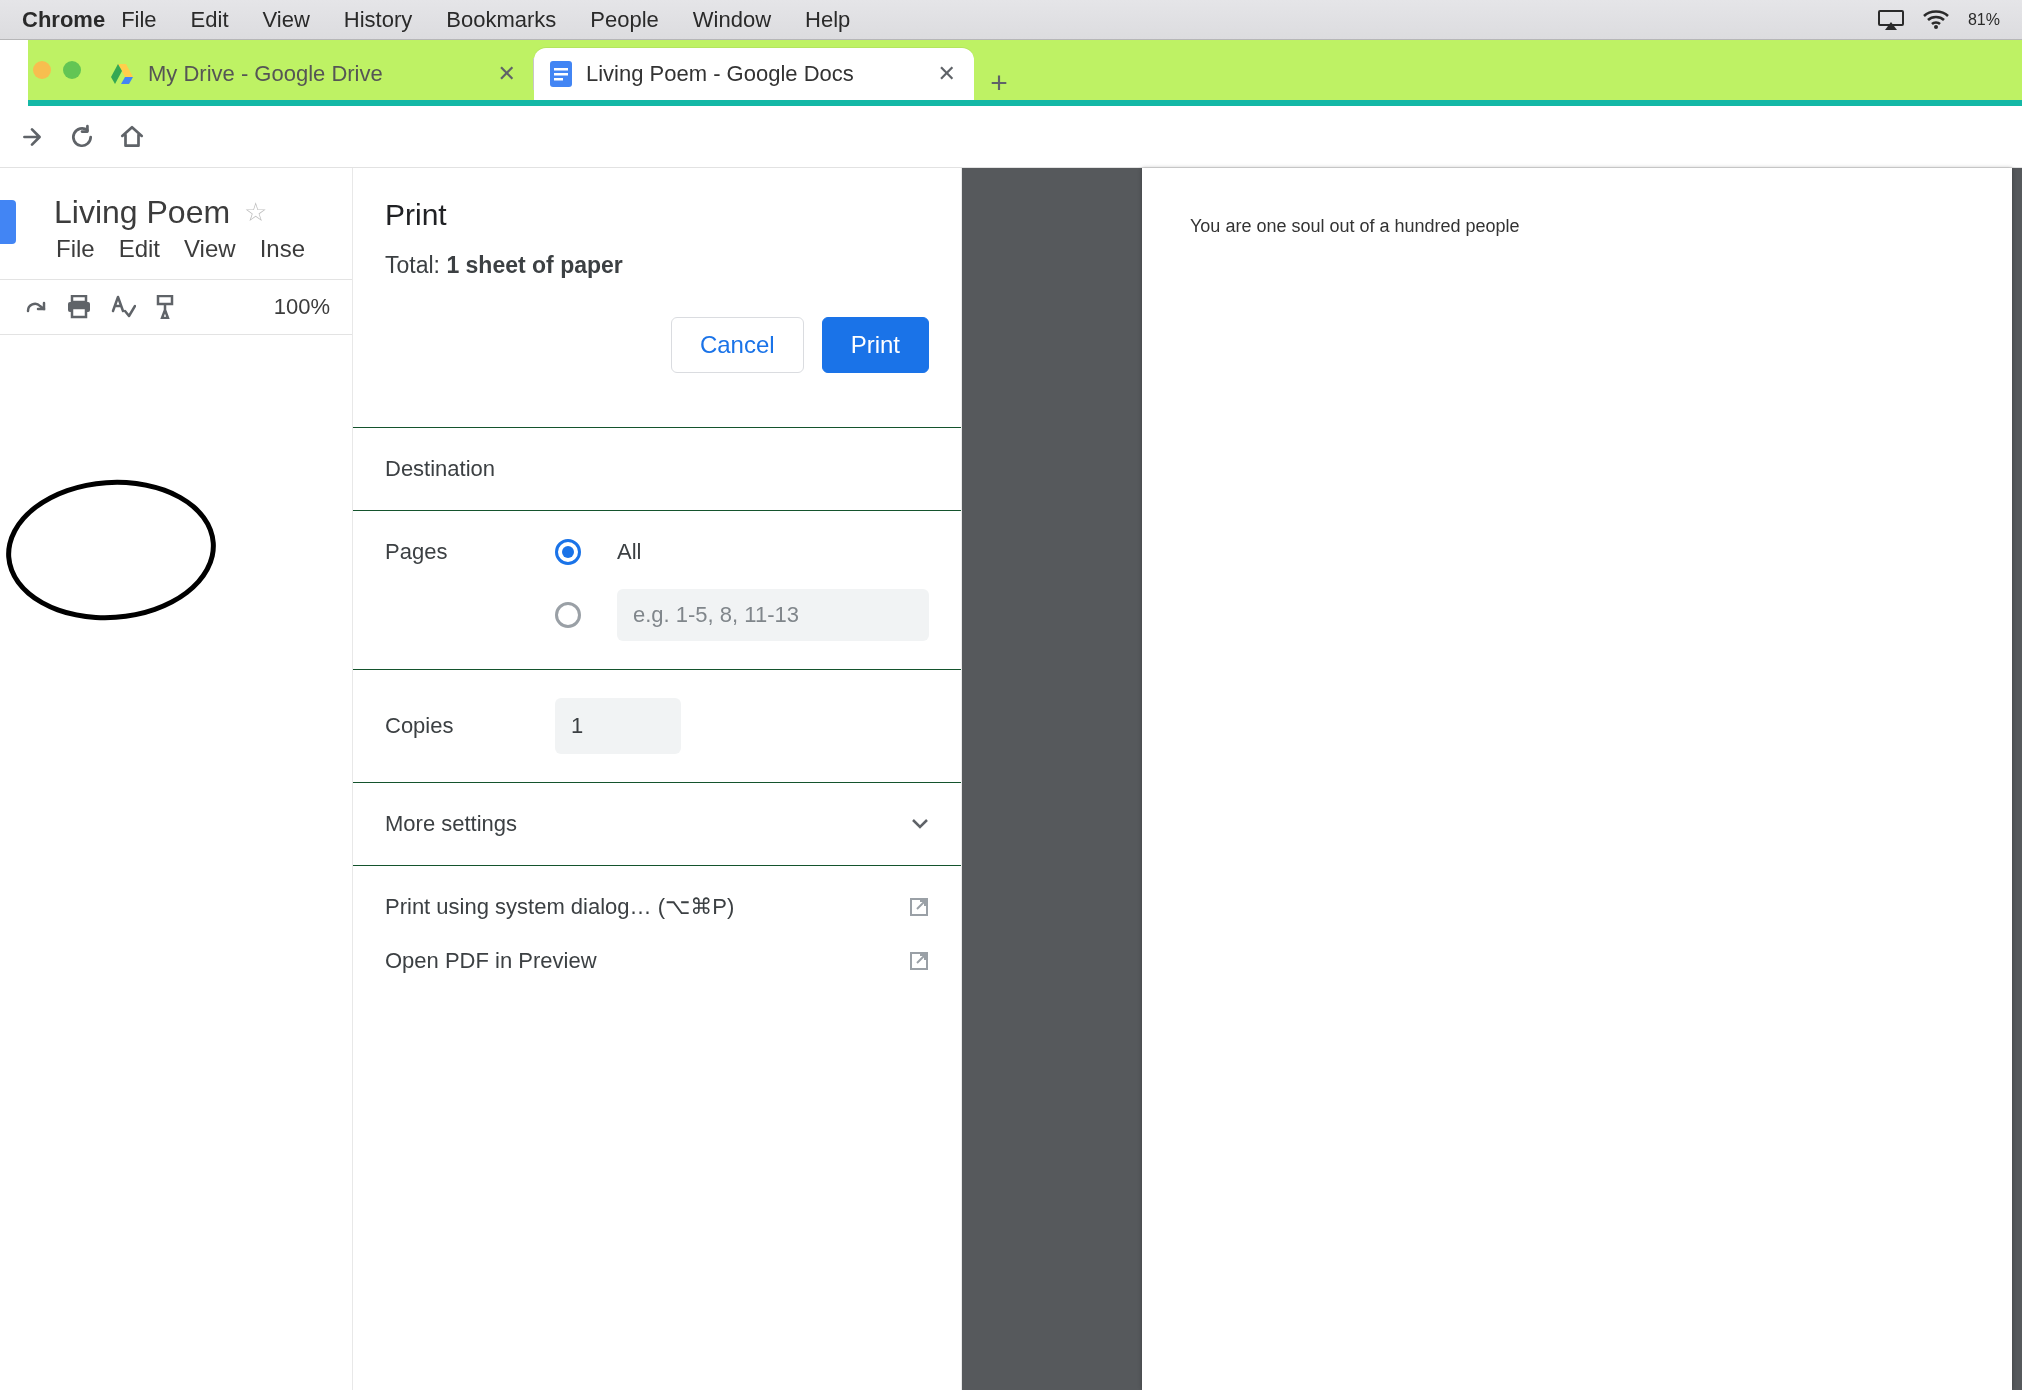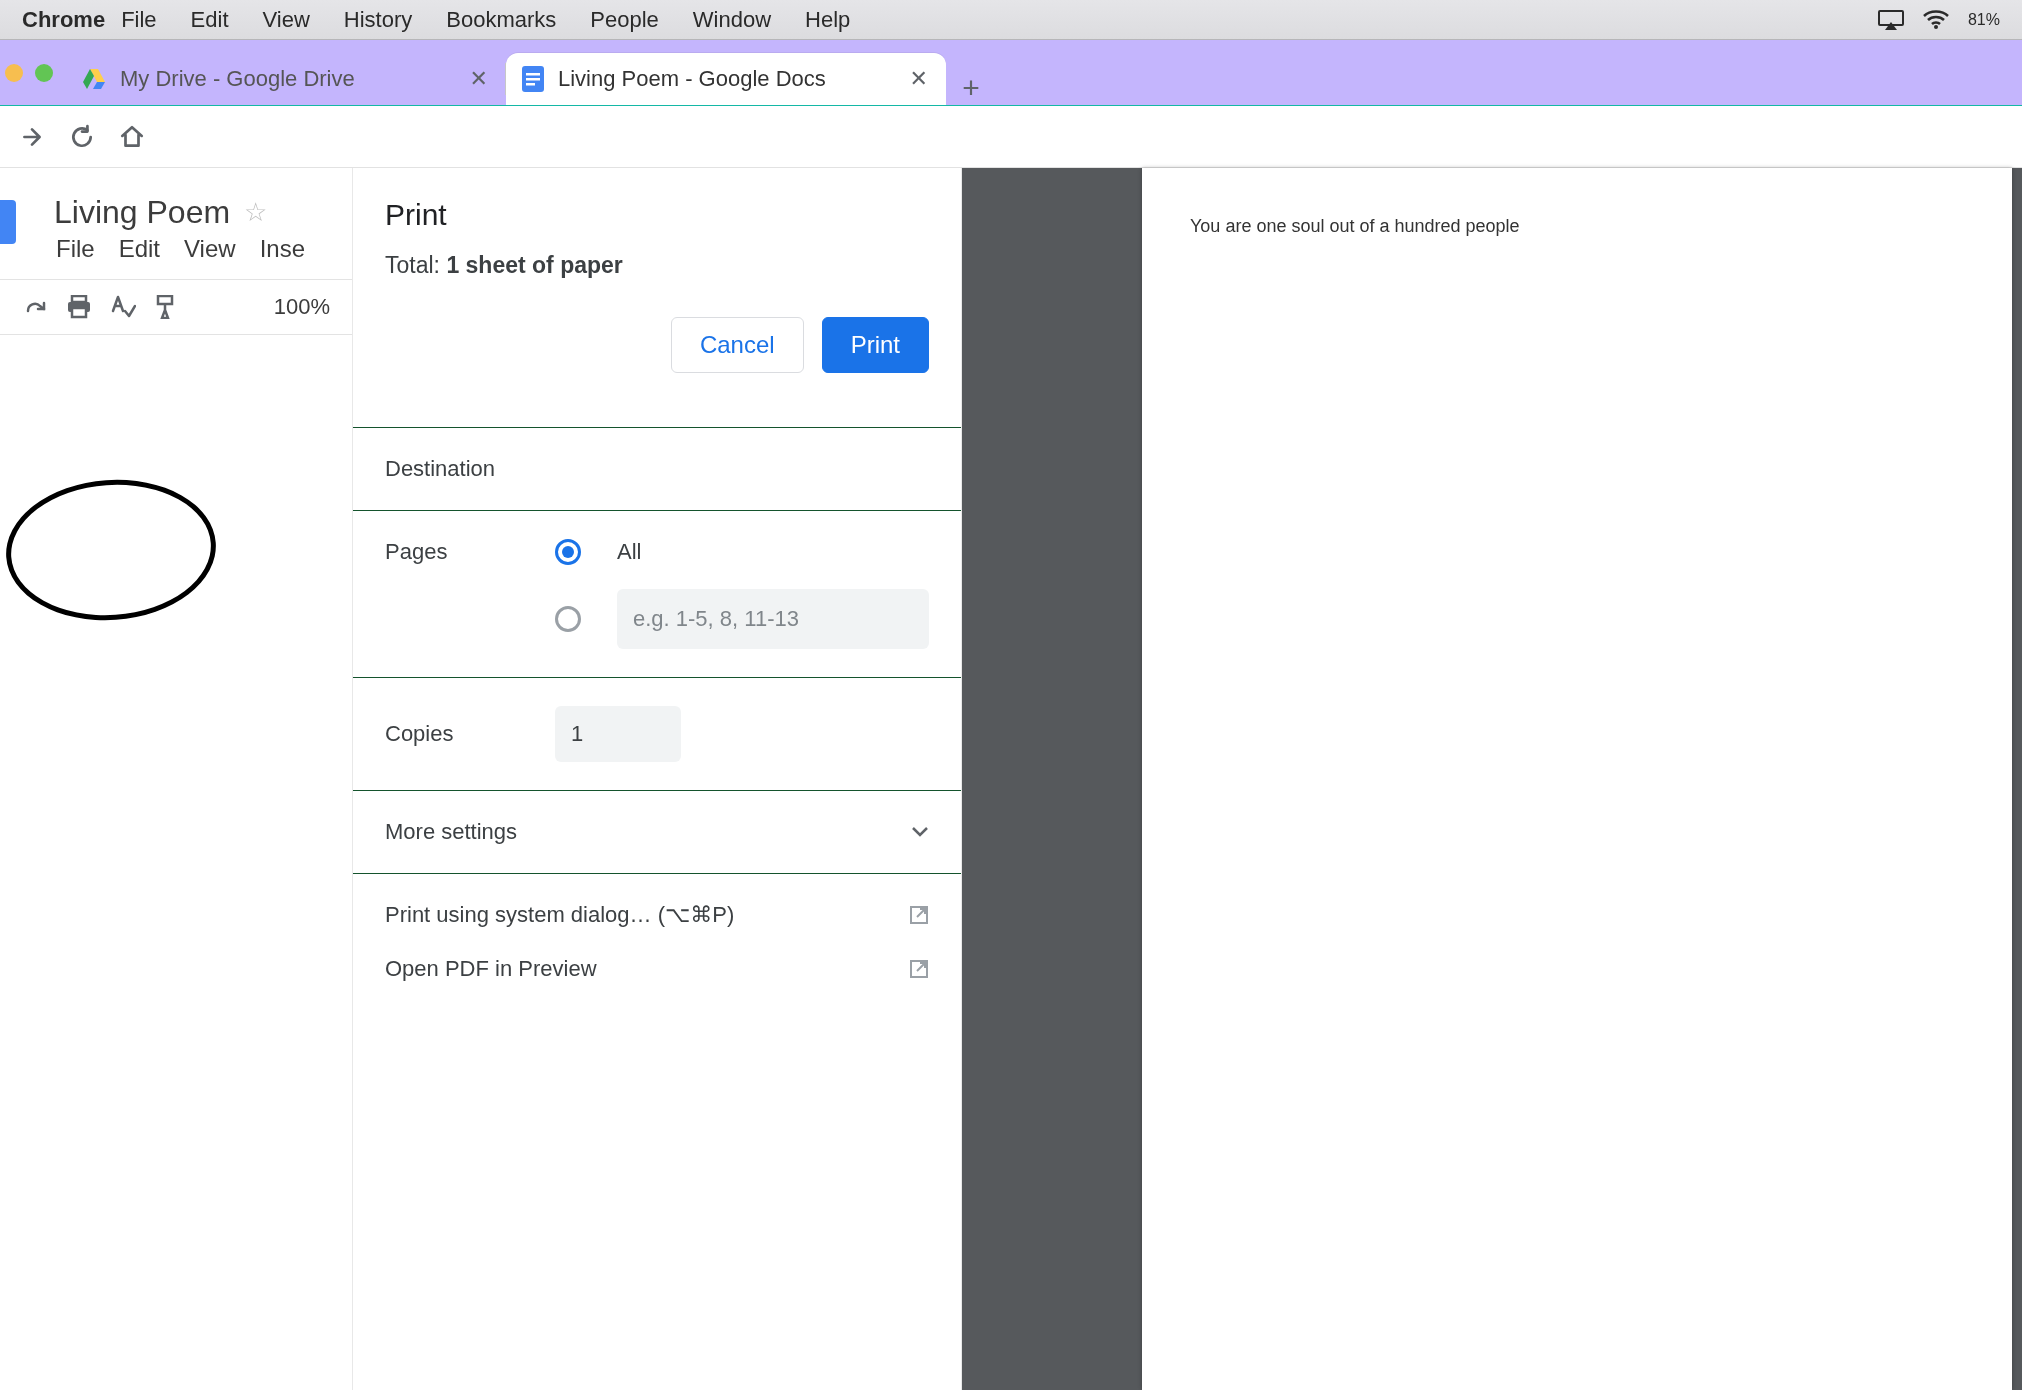--- a/index.html
+++ b/index.html
@@ -28,26 +28,27 @@
   .menubar .mitem { margin-right: 34px; }
   .menubar .spacer { flex: 1; }
   .menubar .right { display:flex; align-items:center; gap:18px; }
   .menubar .battery { font-size: 16px; }
   .airplay svg, .wifi svg { display:block; }
 
   
   .window-area { position: relative; }
   .tabstrip {
     height: 66px;
-    background: #c4b5fd;
-    border-bottom: 1px solid #14b8a6;
+    background: #bef264;
+    border-bottom: 6px solid #14b8a6;
     display: flex;
     align-items: flex-end;
     padding-left: 0;
     position: relative;
+    margin-left: 28px;
   }
   .traffic {
     position:absolute; left:5px; top:50%; transform:translateY(-50%);
     display:flex; gap:12px;
   }
   .traffic .dot { width:18px; height:18px; border-radius:50%; }
   .dot.y { background:#f7be4f; }
   .dot.g { background:#62c554; }
   .tab {
     display:flex; align-items:center;
@@ -151,21 +152,21 @@
   }
   .dest .chev { margin-left:auto; color:#5f6368; }
   .radio {
     width:26px; height:26px; border-radius:50%; border:3px solid #9aa0a6; display:inline-flex; align-items:center; justify-content:center;
   }
   .radio.checked { border-color:#1a73e8; }
   .radio.checked::after { content:""; width:12px; height:12px; border-radius:50%; background:#1a73e8; }
   .radiogap { width:36px; }
   .radiolabel { font-size:22px; color:#3c4043; }
   .rangebox {
-    flex:1; height:60px; background:#f1f3f4; border-radius:6px;
+    flex:1; height:52px; background:#f1f3f4; border-radius:6px;
     display:flex; align-items:center; padding:0 16px; color:#80868b; font-size:22px;
   }
   .copies {
     width:126px; height:56px; background:#f1f3f4; border-radius:6px;
     display:flex; align-items:center; padding:0 16px; color:#3c4043; font-size:22px;
   }
   .moreset { display:flex; align-items:center; justify-content:space-between; font-size:22px; color:#3c4043;}
   .extlink { display:flex; align-items:center; justify-content:space-between; font-size:22px; color:#3c4043;}
   .exticon { color:#9aa0a6; }
 

